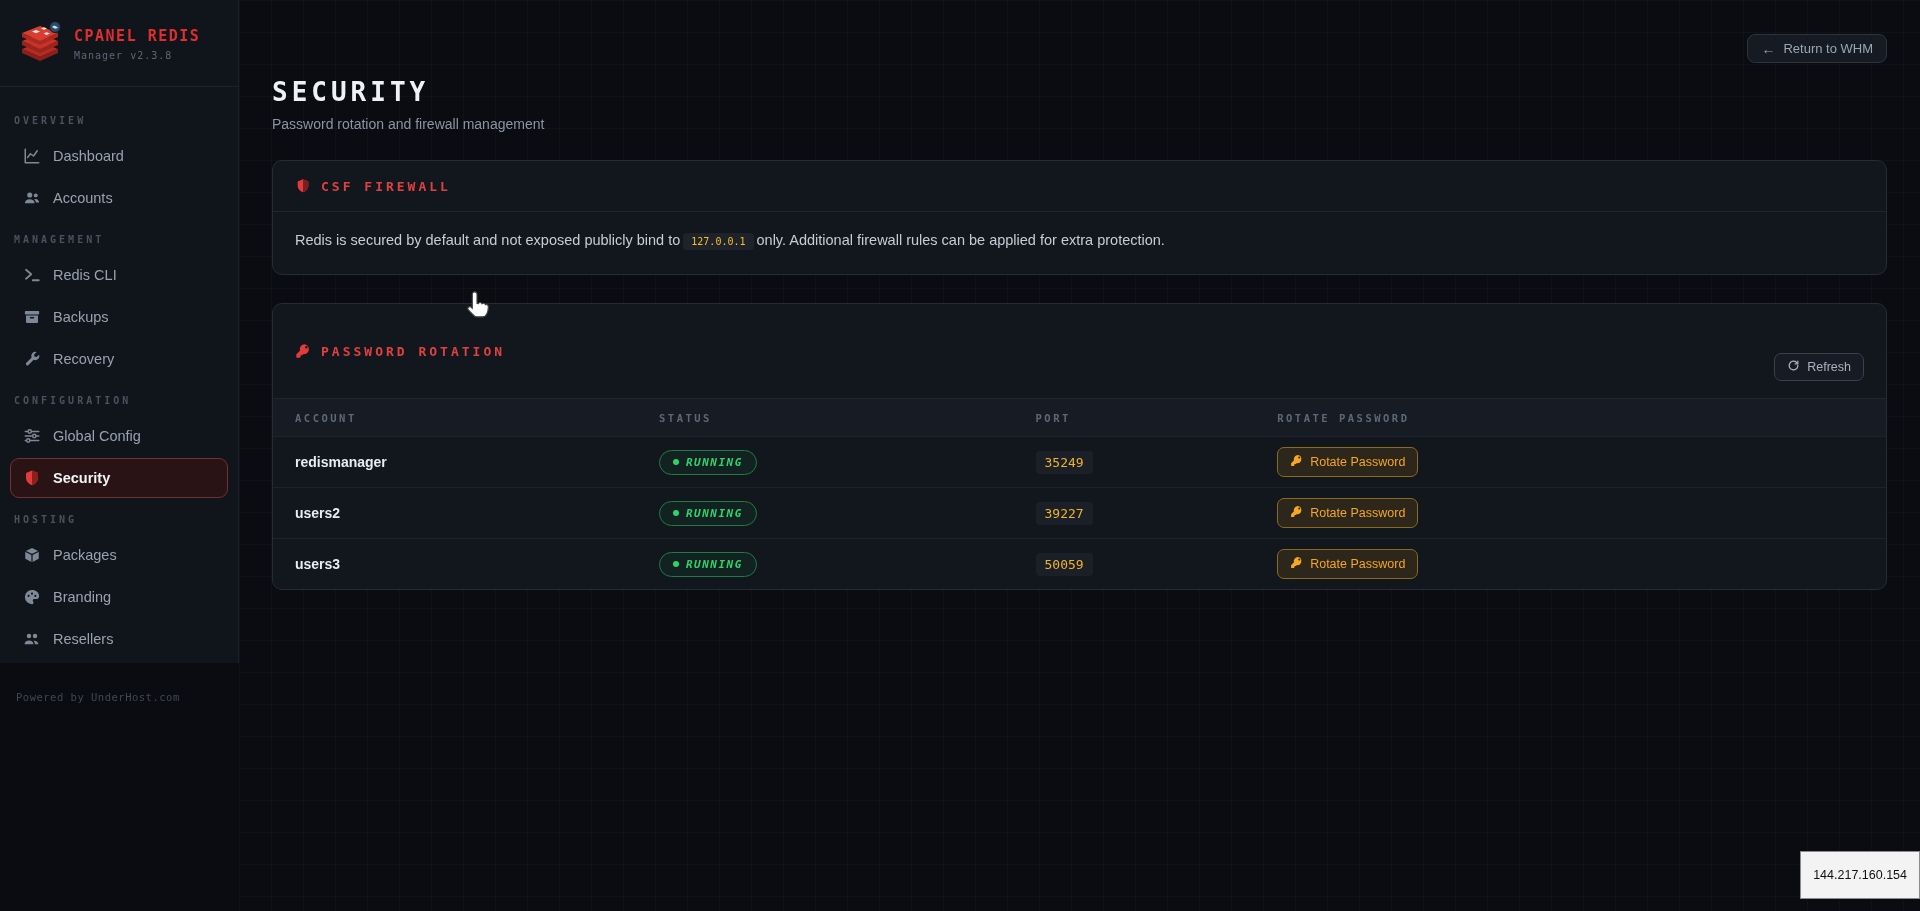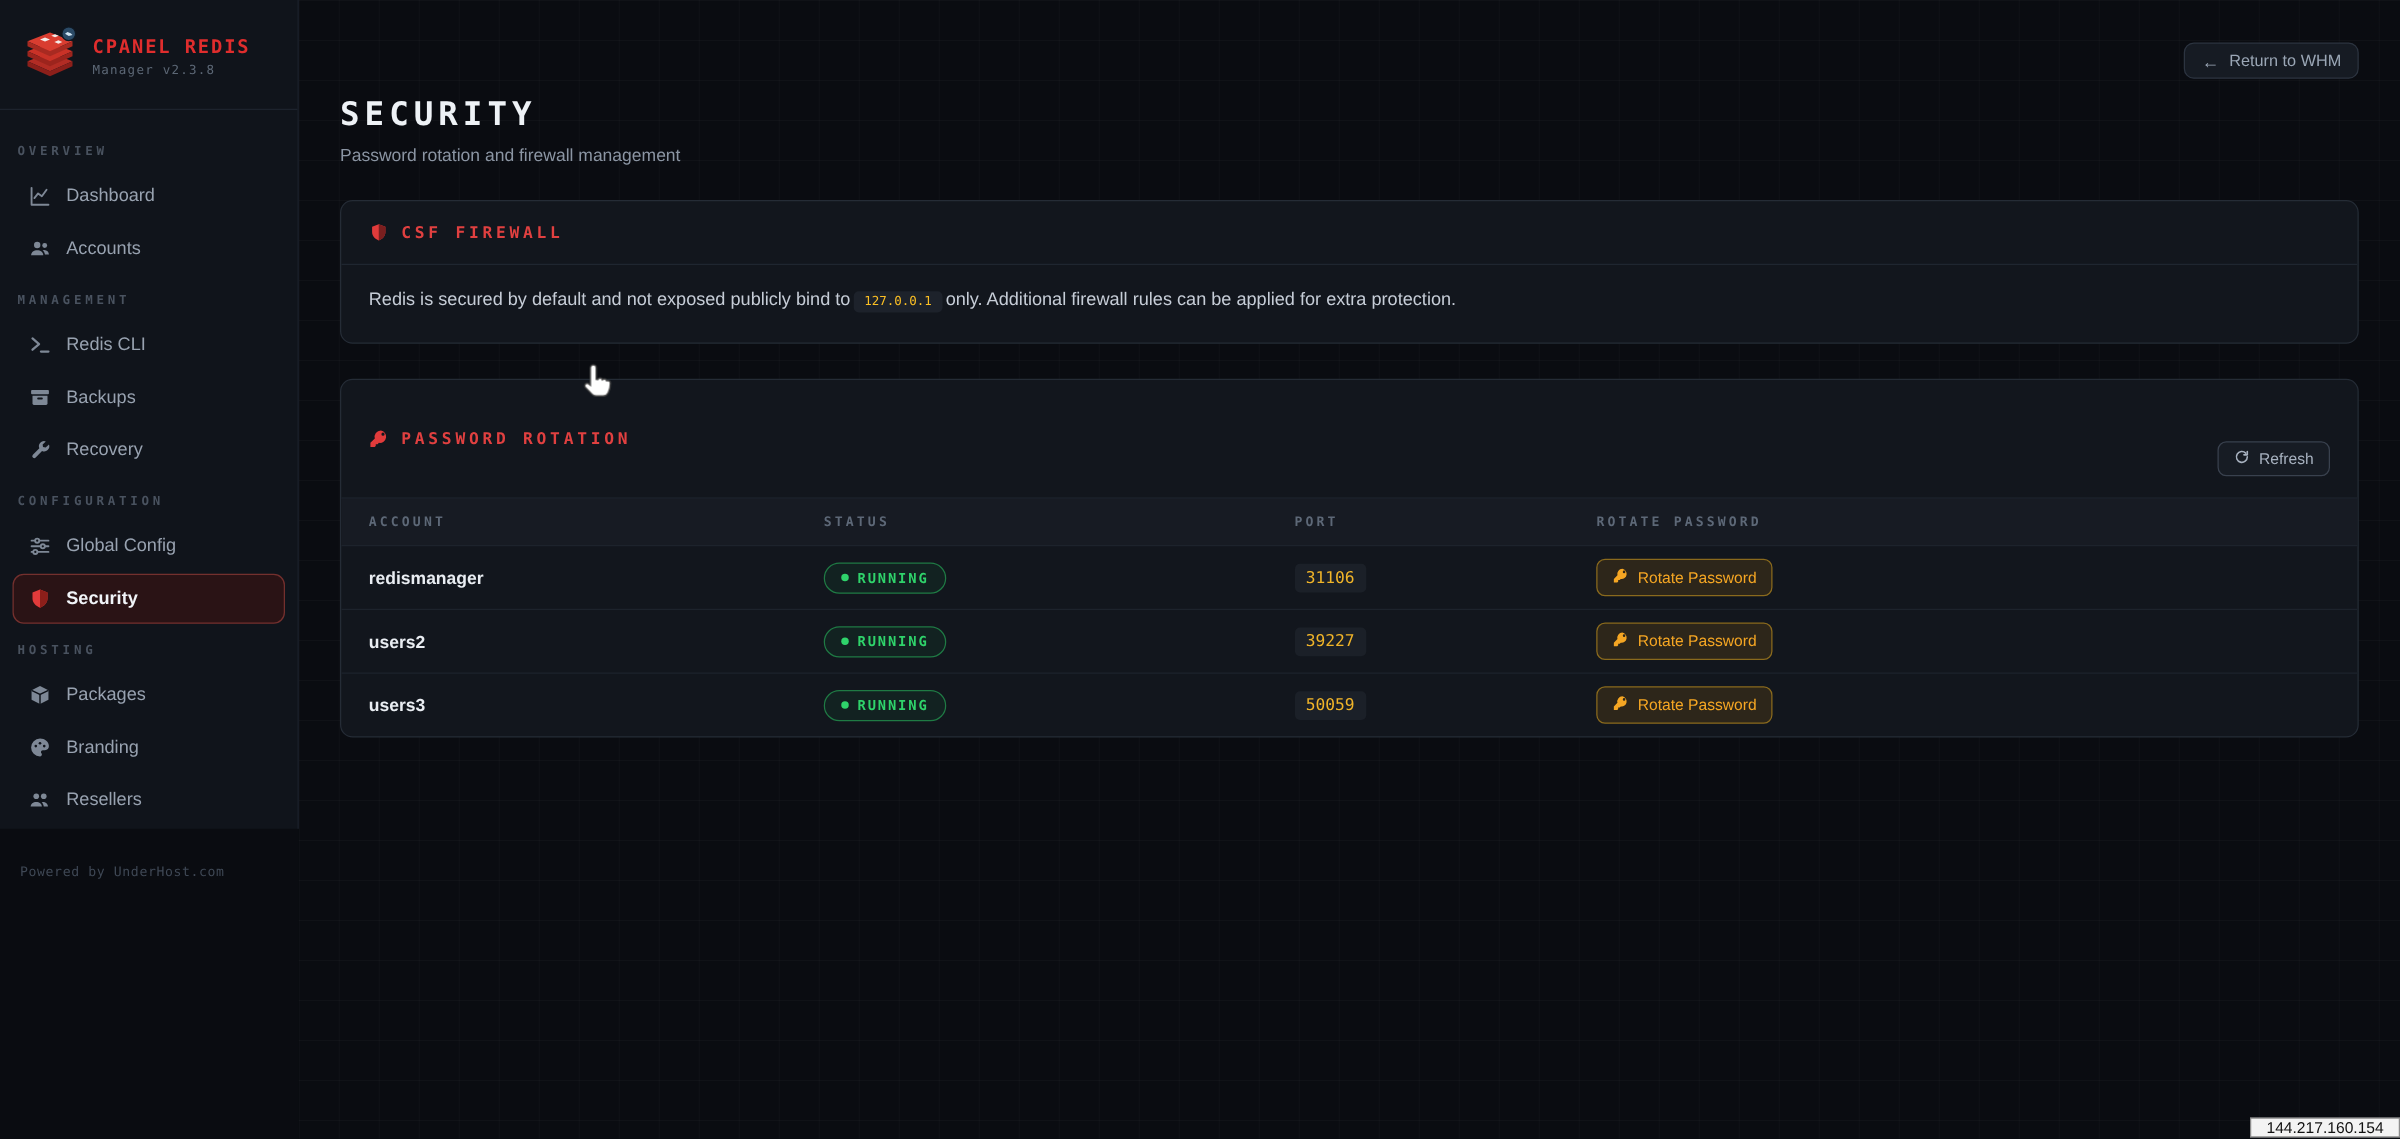--- a/index.html
+++ b/index.html
@@ -143,43 +143,44 @@
   }
   .tbl-row { height:51px; border-top:1px solid #1d232c; }
   .acct { font-size:14px; font-weight:bold; color:#e9edf2; }
   .status-pill {
     display:inline-flex; align-items:center; gap:7px;
     border:1px solid #1f7a44; border-radius:20px;
     background:rgba(34,197,94,0.07);
     color:#2fd36b; font-size:11px; font-weight:bold; letter-spacing:1.5px;
     font-family:"DejaVu Sans Mono", monospace;
     padding:5px 13px;
+    font-style:italic;
   }
   .status-dot { width:6px; height:6px; border-radius:50%; background:#2fd36b; }
   .port-chip {
     display:inline-block;
     font-family:"DejaVu Sans Mono", monospace;
     font-size:13px; color:#f0b429;
     background:#1b2028; border-radius:4px; padding:4px 9px;
   }
   .rotate-btn {
     display:inline-flex; align-items:center; gap:7px;
     background:rgba(245,158,11,0.12);
     border:1px solid #8a6a1d; border-radius:7px;
     color:#f5a623; font-size:12.5px; padding:6px 12px;
     font-family:"Liberation Sans", sans-serif; cursor:pointer;
   }
   .cell { display:flex; }
 
   
   .fake-cursor { position:fixed; left:462px; top:291px; width:30px; height:32px; z-index:50; pointer-events:none; }
   .ip-tooltip {
-    position:fixed; right:0; bottom:1px; z-index:40;
+    position:fixed; right:0; bottom:12px; z-index:40;
     background:#f3f3f3; border:1px solid #8c8c8c;
-    color:#111; font-size:12.5px; padding:0 12px;
+    color:#111; font-size:12.5px; padding:16px 12px;
   }
   .arrow-glyph { font-size:14px; line-height:1; }
 </style>
 </head>
 <body>
 
 <aside class="sidebar">
   <div class="logo-block">
     <span>
       <svg width="44" height="44" viewBox="0 0 44 44">
@@ -383,21 +384,21 @@
 
     <div class="tbl-row">
       <span class="acct">redismanager</span>
       <span class="cell">
           <span class="status-pill">
             <span class="status-dot"></span>
             <span>RUNNING</span>
           </span>
         </span>
       <span class="cell">
-          <span class="port-chip">31106</span>
+          <span class="port-chip">35249</span>
         </span>
       <span class="cell">
         <button class="rotate-btn">
           <span><svg width="13" height="13" viewBox="0 0 24 24" fill="#f5a623">
                 <path d="M14.5 2a7.5 7.5 0 0 0-7.2 9.6L2 16.9V22h5.1l1.3-1.3v-2.2h2.2l1.6-1.6a7.5 7.5 0 1 0 2.3-14.9zm2.6 6.4a1.9 1.9 0 1 1 0-3.8 1.9 1.9 0 0 1 0 3.8z"></path>
               </svg></span>
           <span>Rotate Password</span>
         </button>
       </span>
     </div>

